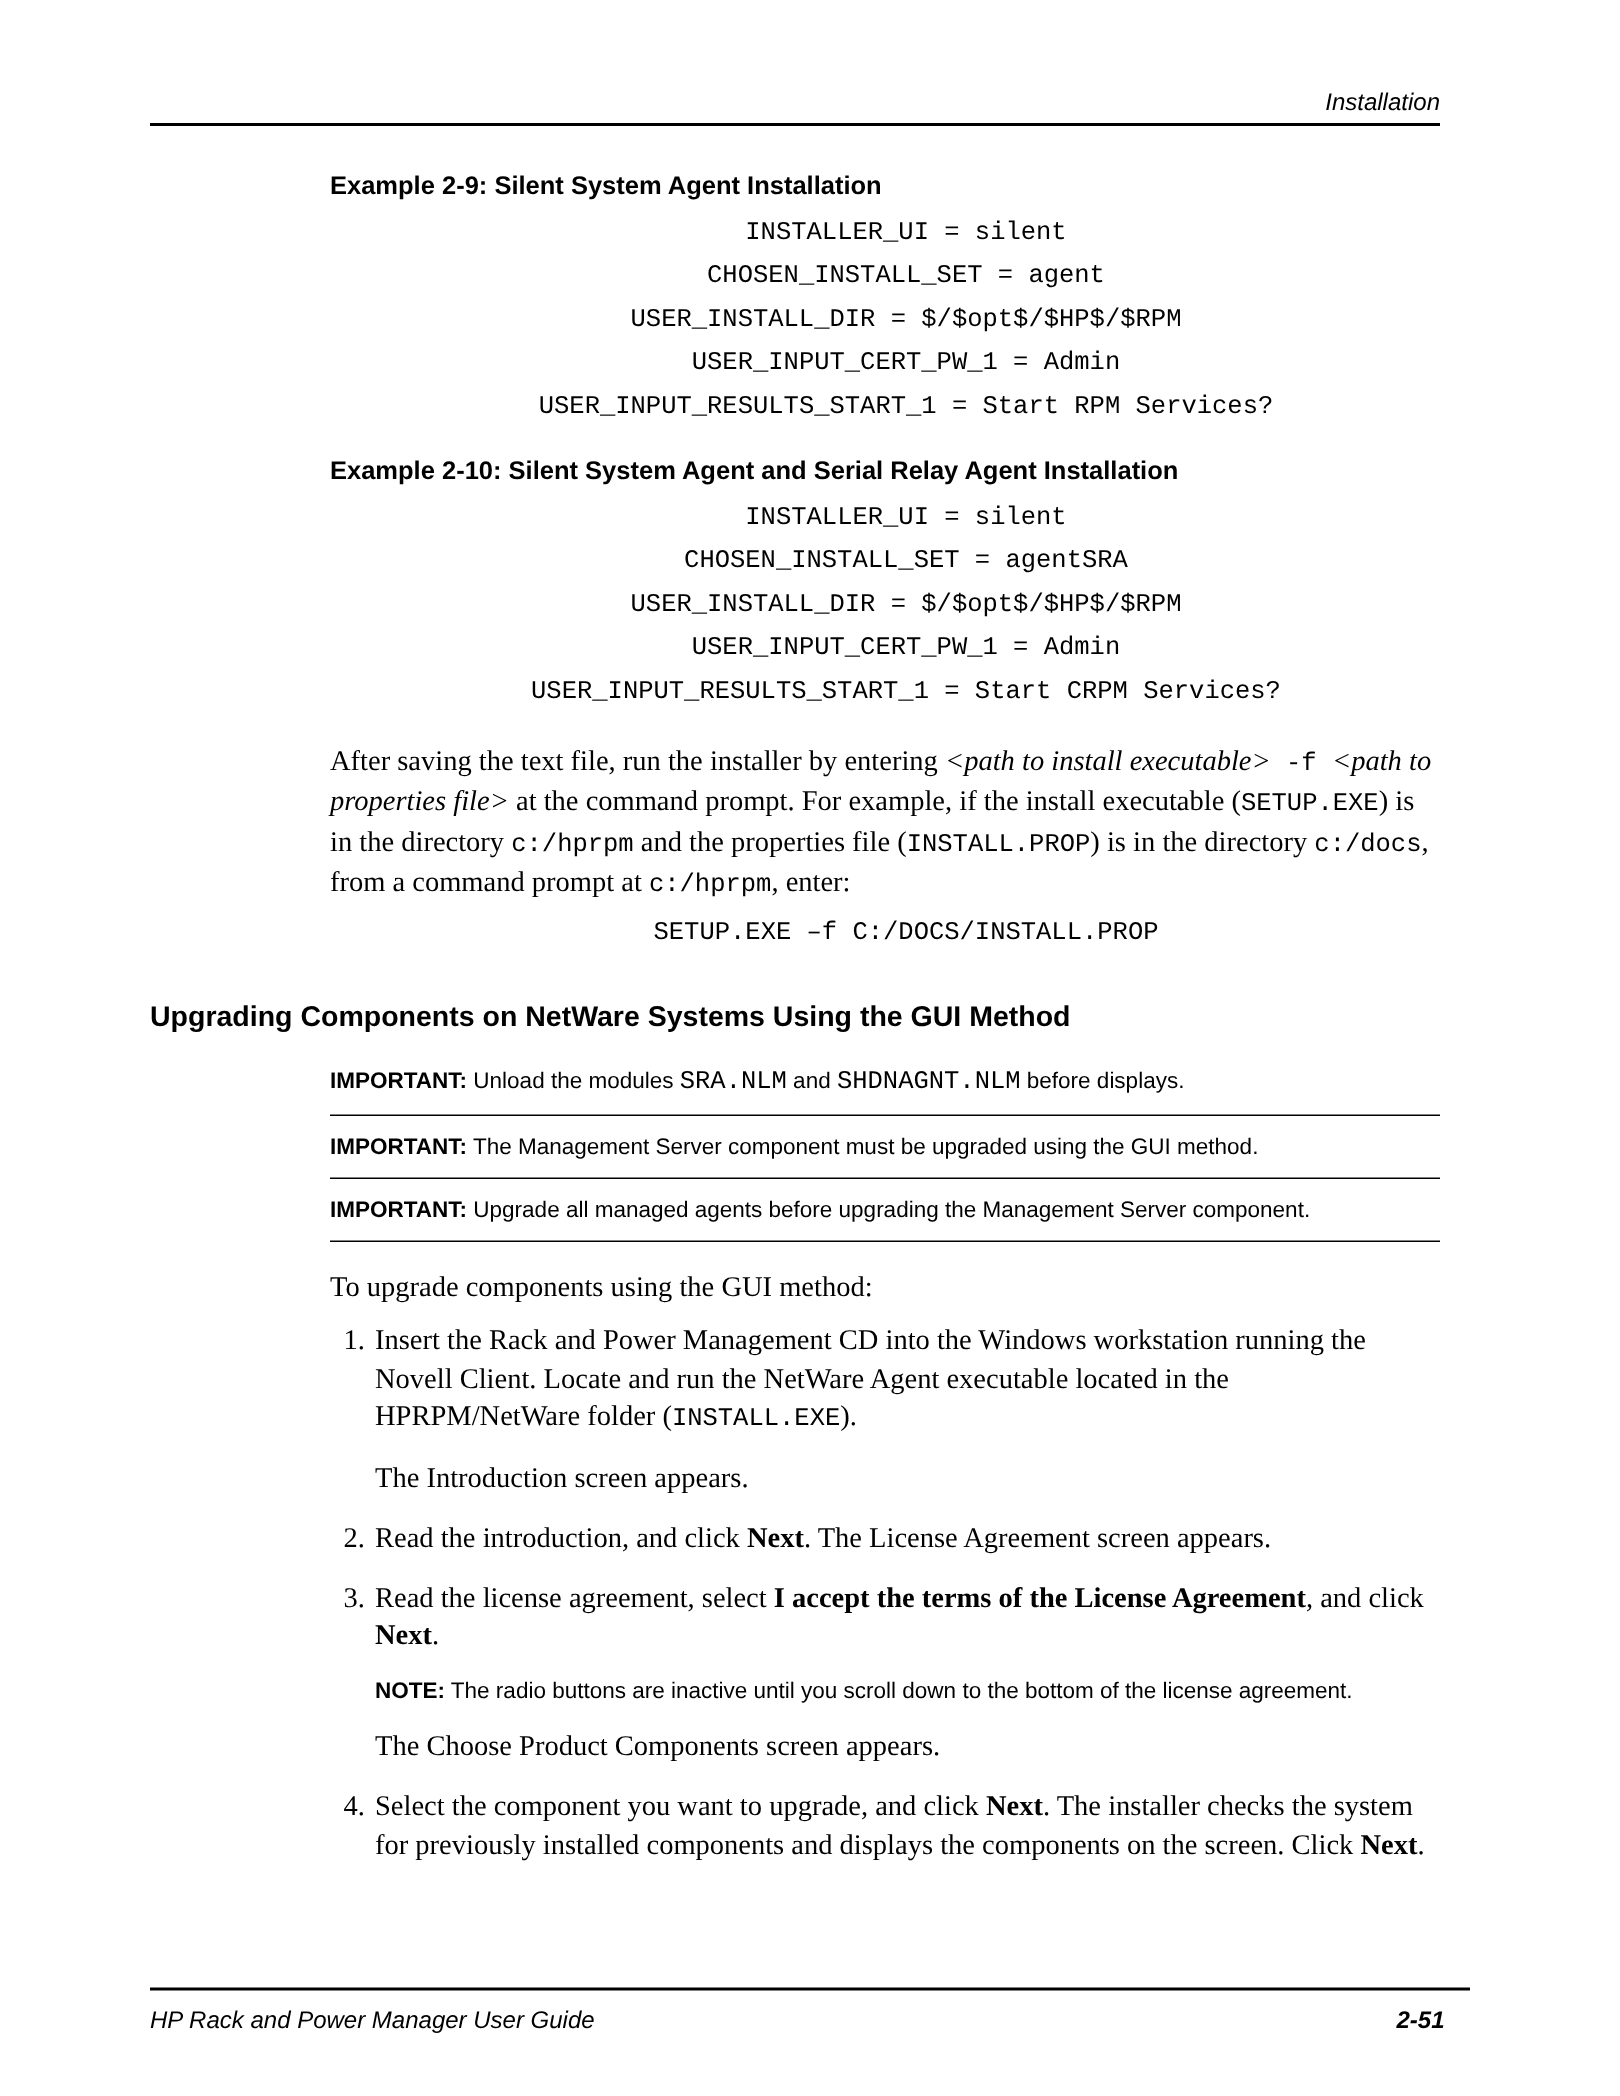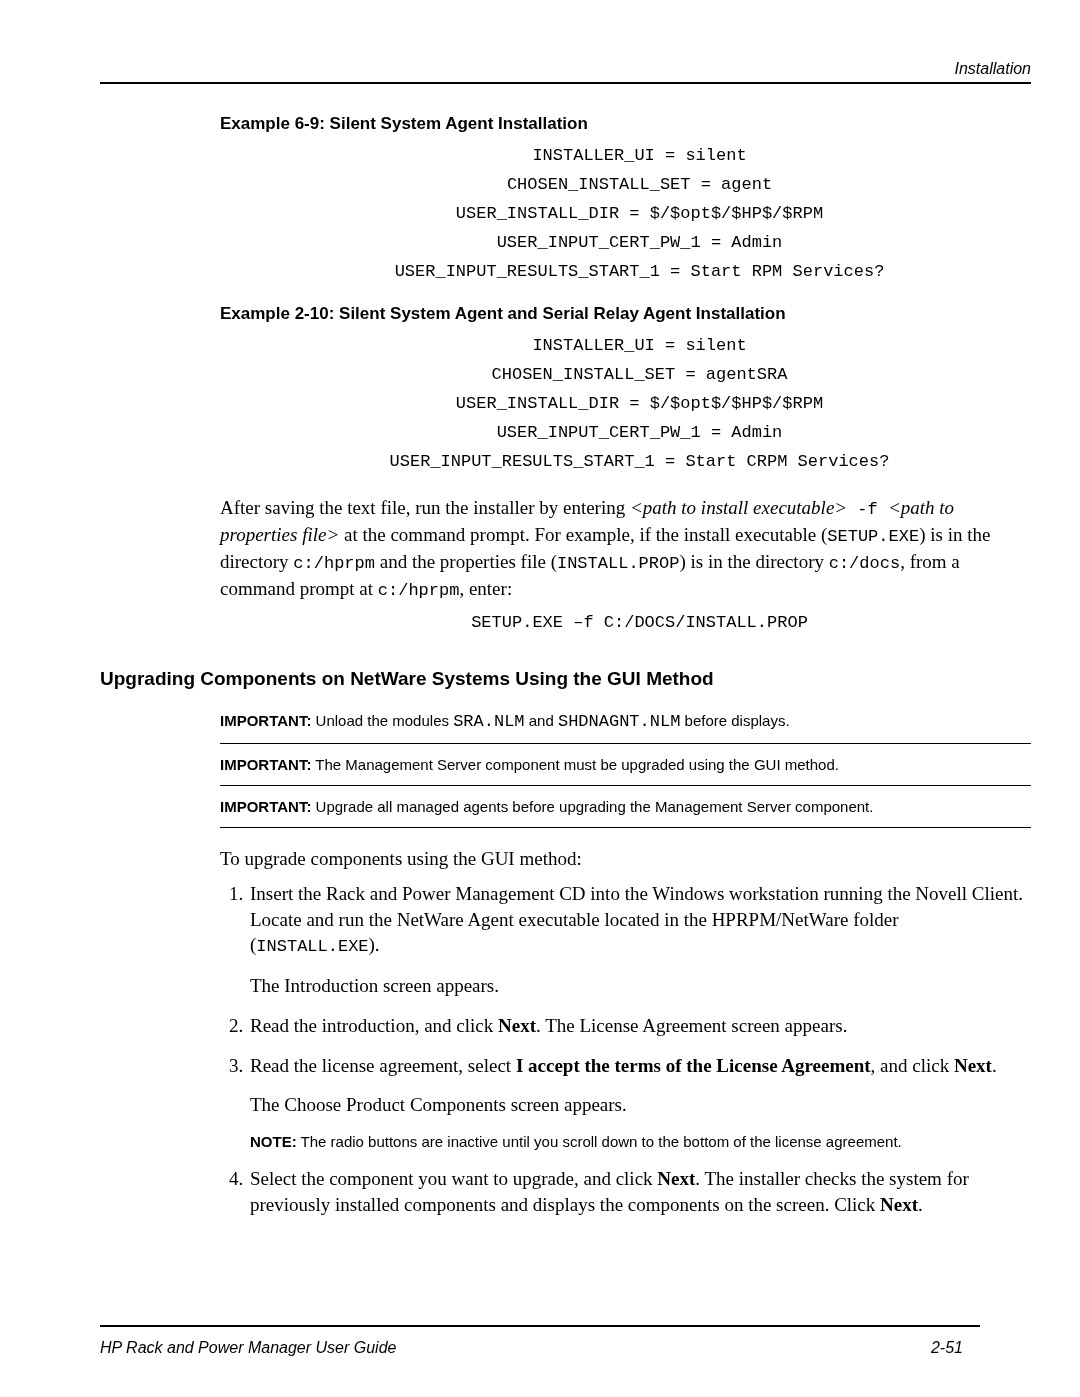--- a/index.html
+++ b/index.html
@@ -8,21 +8,21 @@
     padding: 0;
     background: #fff;
     width: 1080px;
     font-family: "Times New Roman", Times, serif;
     color: #000;
   }
   .page {
     box-sizing: border-box;
     width: 1080px;
     height: 1397px;
-    padding: 60px 49px 40px 100px;
+    padding: 60px 120px 40px 100px;
     position: relative;
   }
   .header-label {
     text-align: right;
     font-family: Arial, Helvetica, sans-serif;
     font-style: italic;
     font-size: 16px;
     margin-bottom: 4px;
   }
   .top-rule {
@@ -91,35 +91,35 @@
   }
   .footer {
     position: absolute;
     left: 100px; right: 117px; bottom: 40px;
     font-family: Arial, Helvetica, sans-serif;
     font-style: italic;
     font-size: 16px;
     display: flex;
     justify-content: space-between;
   }
-  .footer .pn { font-weight: normal; }
+  .footer .pn { font-weight: bold; }
   i.ital { font-style: italic; }
   b { font-weight: bold; }
 </style>
 </head>
 <body>
 
 <div class="page">
 
   <div class="header-label">Installation</div>
   <hr class="top-rule">
 
   <div class="indent-block">
 
-    <div class="example-title">Example 6-9:  Silent System Agent Installation</div>
+    <div class="example-title">Example 2-9:  Silent System Agent Installation</div>
     <div class="code-block">INSTALLER_UI = silent
 CHOSEN_INSTALL_SET = agent
 USER_INSTALL_DIR = $/$opt$/$HP$/$RPM
 USER_INPUT_CERT_PW_1 = Admin
 USER_INPUT_RESULTS_START_1 = Start RPM Services?</div>
 
     <div class="example-title">Example 2-10:  Silent System Agent and Serial Relay Agent Installation</div>
     <div class="code-block">INSTALLER_UI = silent
 CHOSEN_INSTALL_SET = agentSRA
 USER_INSTALL_DIR = $/$opt$/$HP$/$RPM
@@ -153,22 +153,22 @@
     <ol class="steps">
       <li>
         <span>Insert the Rack and Power Management CD into the Windows workstation running the Novell Client. Locate and run the NetWare Agent executable located in the HPRPM/NetWare folder (</span><span class="mono">INSTALL.EXE</span><span>).</span>
         <span class="sub">The Introduction screen appears.</span>
       </li>
       <li>
         <span>Read the introduction, and click </span><b>Next</b><span>. The License Agreement screen appears.</span>
       </li>
       <li>
         <span>Read the license agreement, select </span><b>I accept the terms of the License Agreement</b><span>, and click </span><b>Next</b><span>.</span>
+        <span class="sub note-line"><span class="label">NOTE:</span><span>  The radio buttons are inactive until you scroll down to the bottom of the license agreement.</span></span>
         <span class="sub">The Choose Product Components screen appears.</span>
-        <span class="sub note-line"><span class="label">NOTE:</span><span>  The radio buttons are inactive until you scroll down to the bottom of the license agreement.</span></span>
       </li>
       <li>
         <span>Select the component you want to upgrade, and click </span><b>Next</b><span>. The installer checks the system for previously installed components and displays the components on the screen. Click </span><b>Next</b><span>.</span>
       </li>
     </ol>
   </div>
 
   <hr class="bottom-rule">
   <div class="footer">
     <span>HP Rack and Power Manager User Guide</span>

